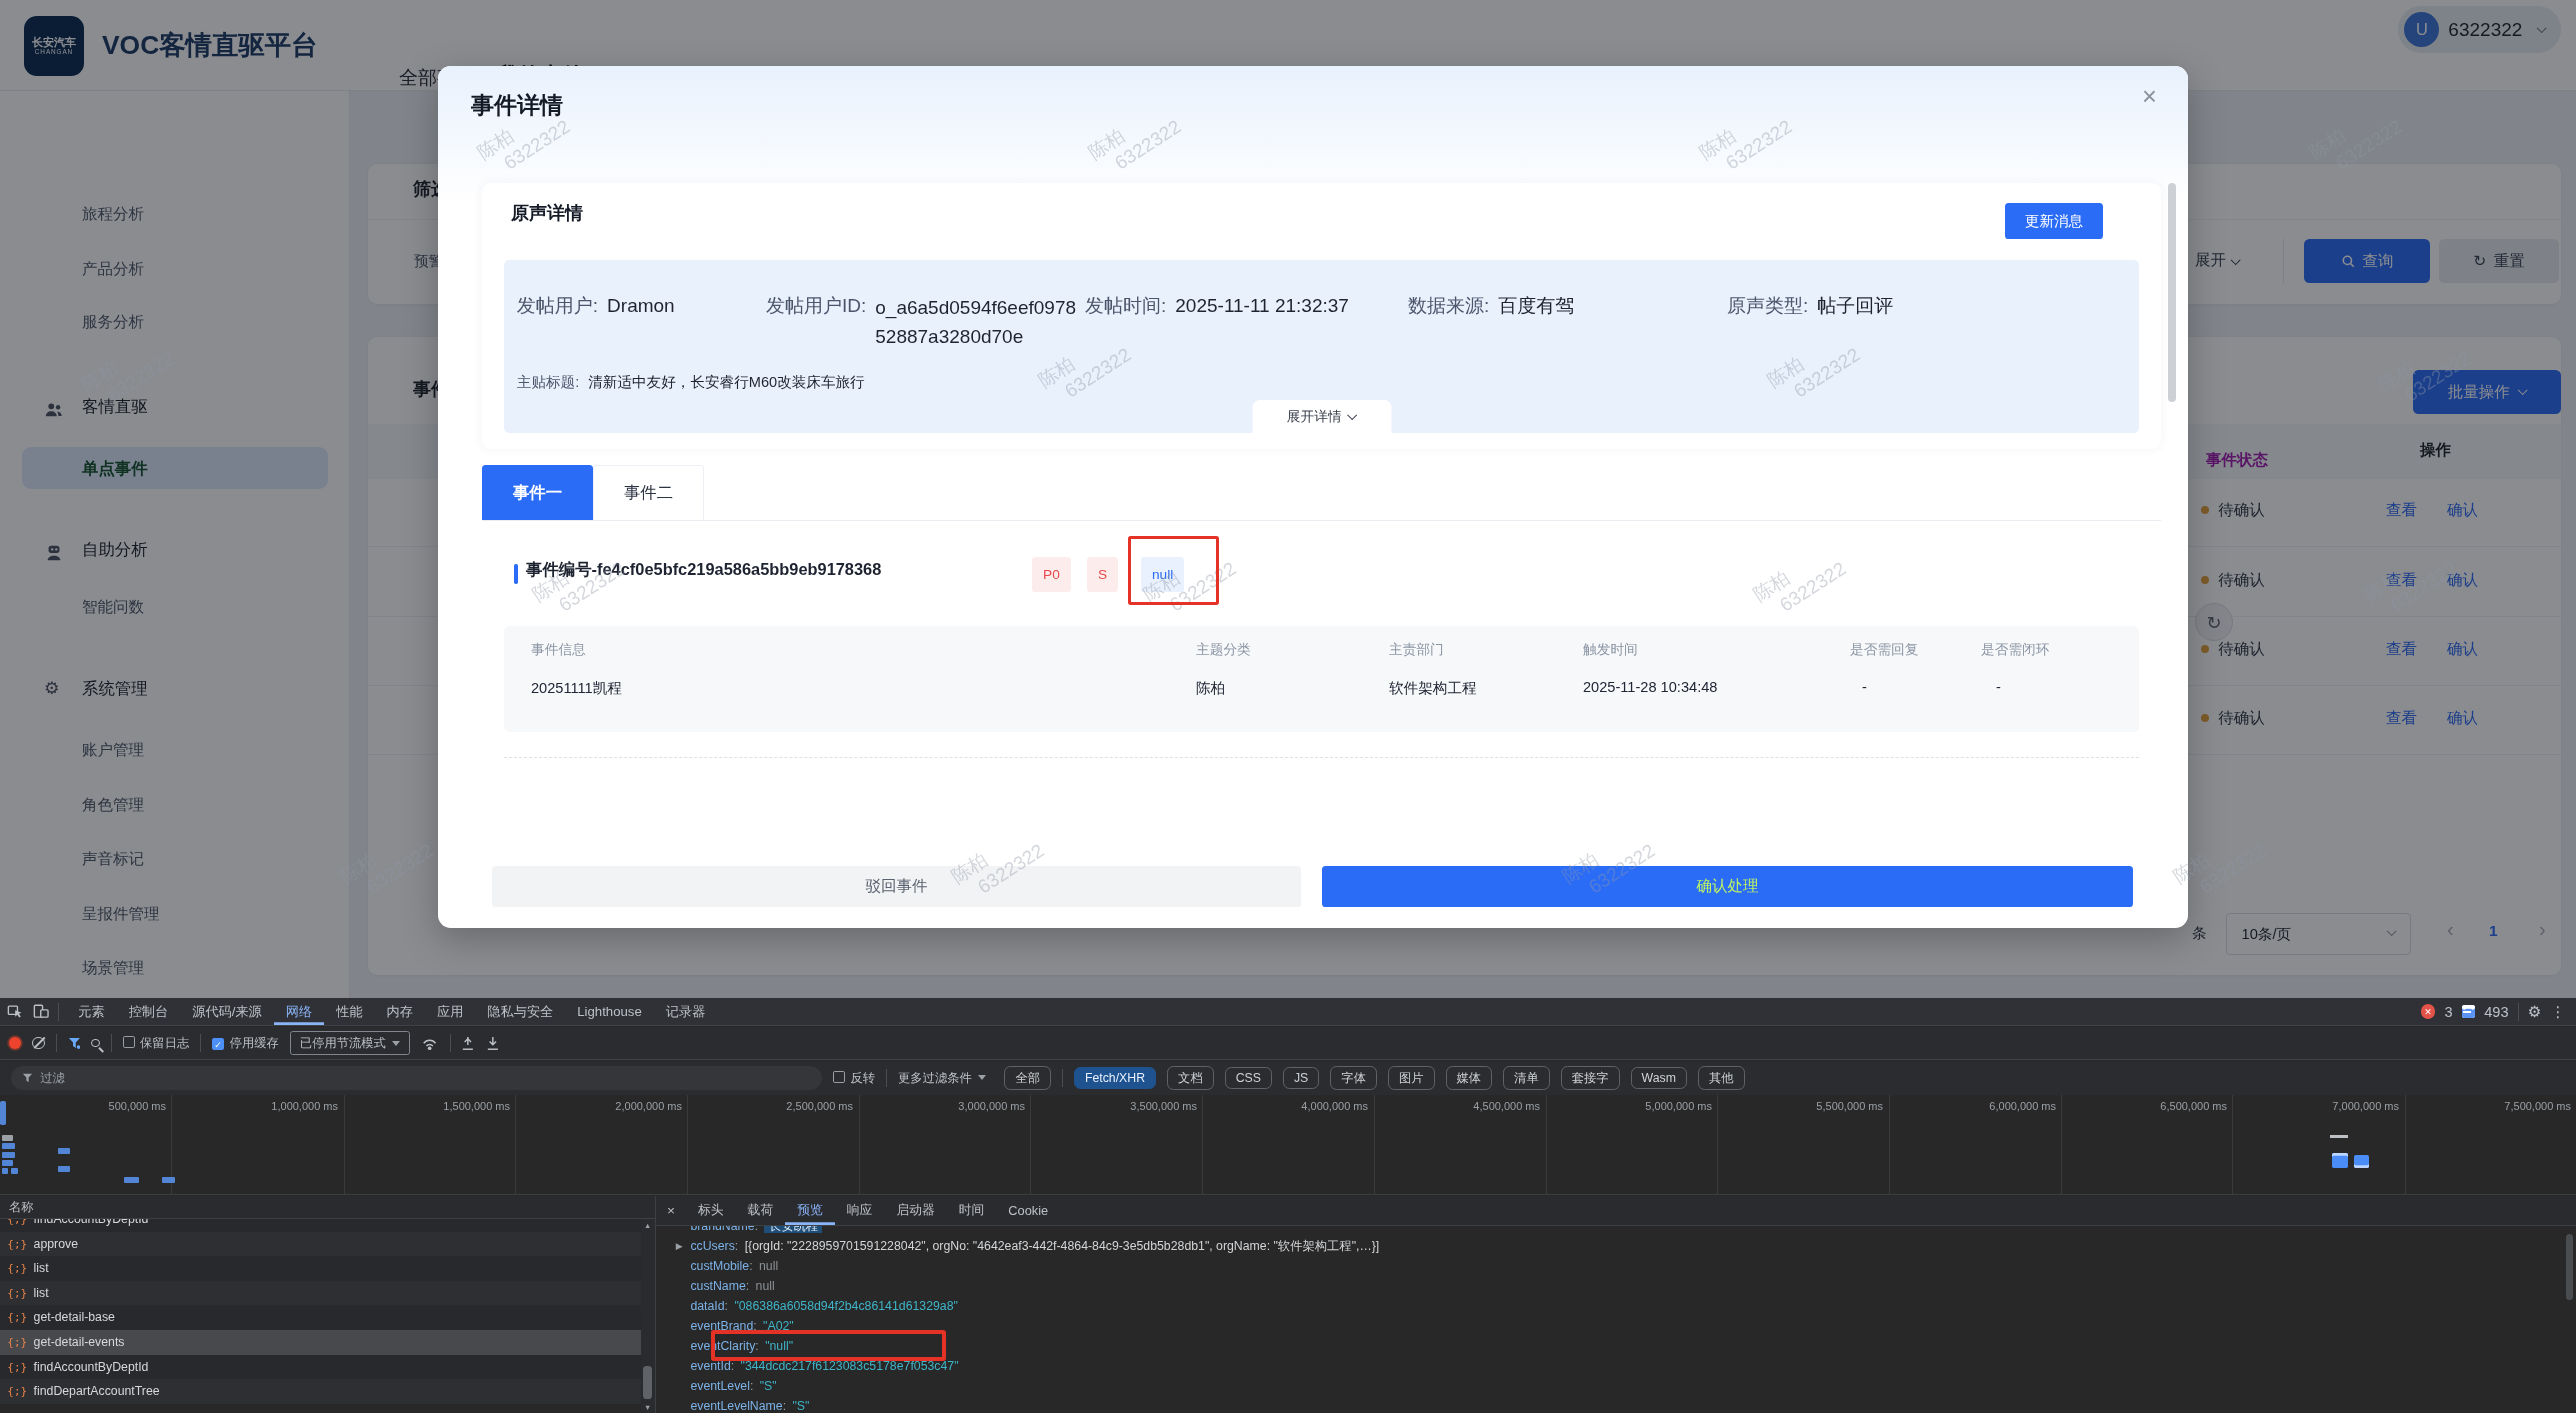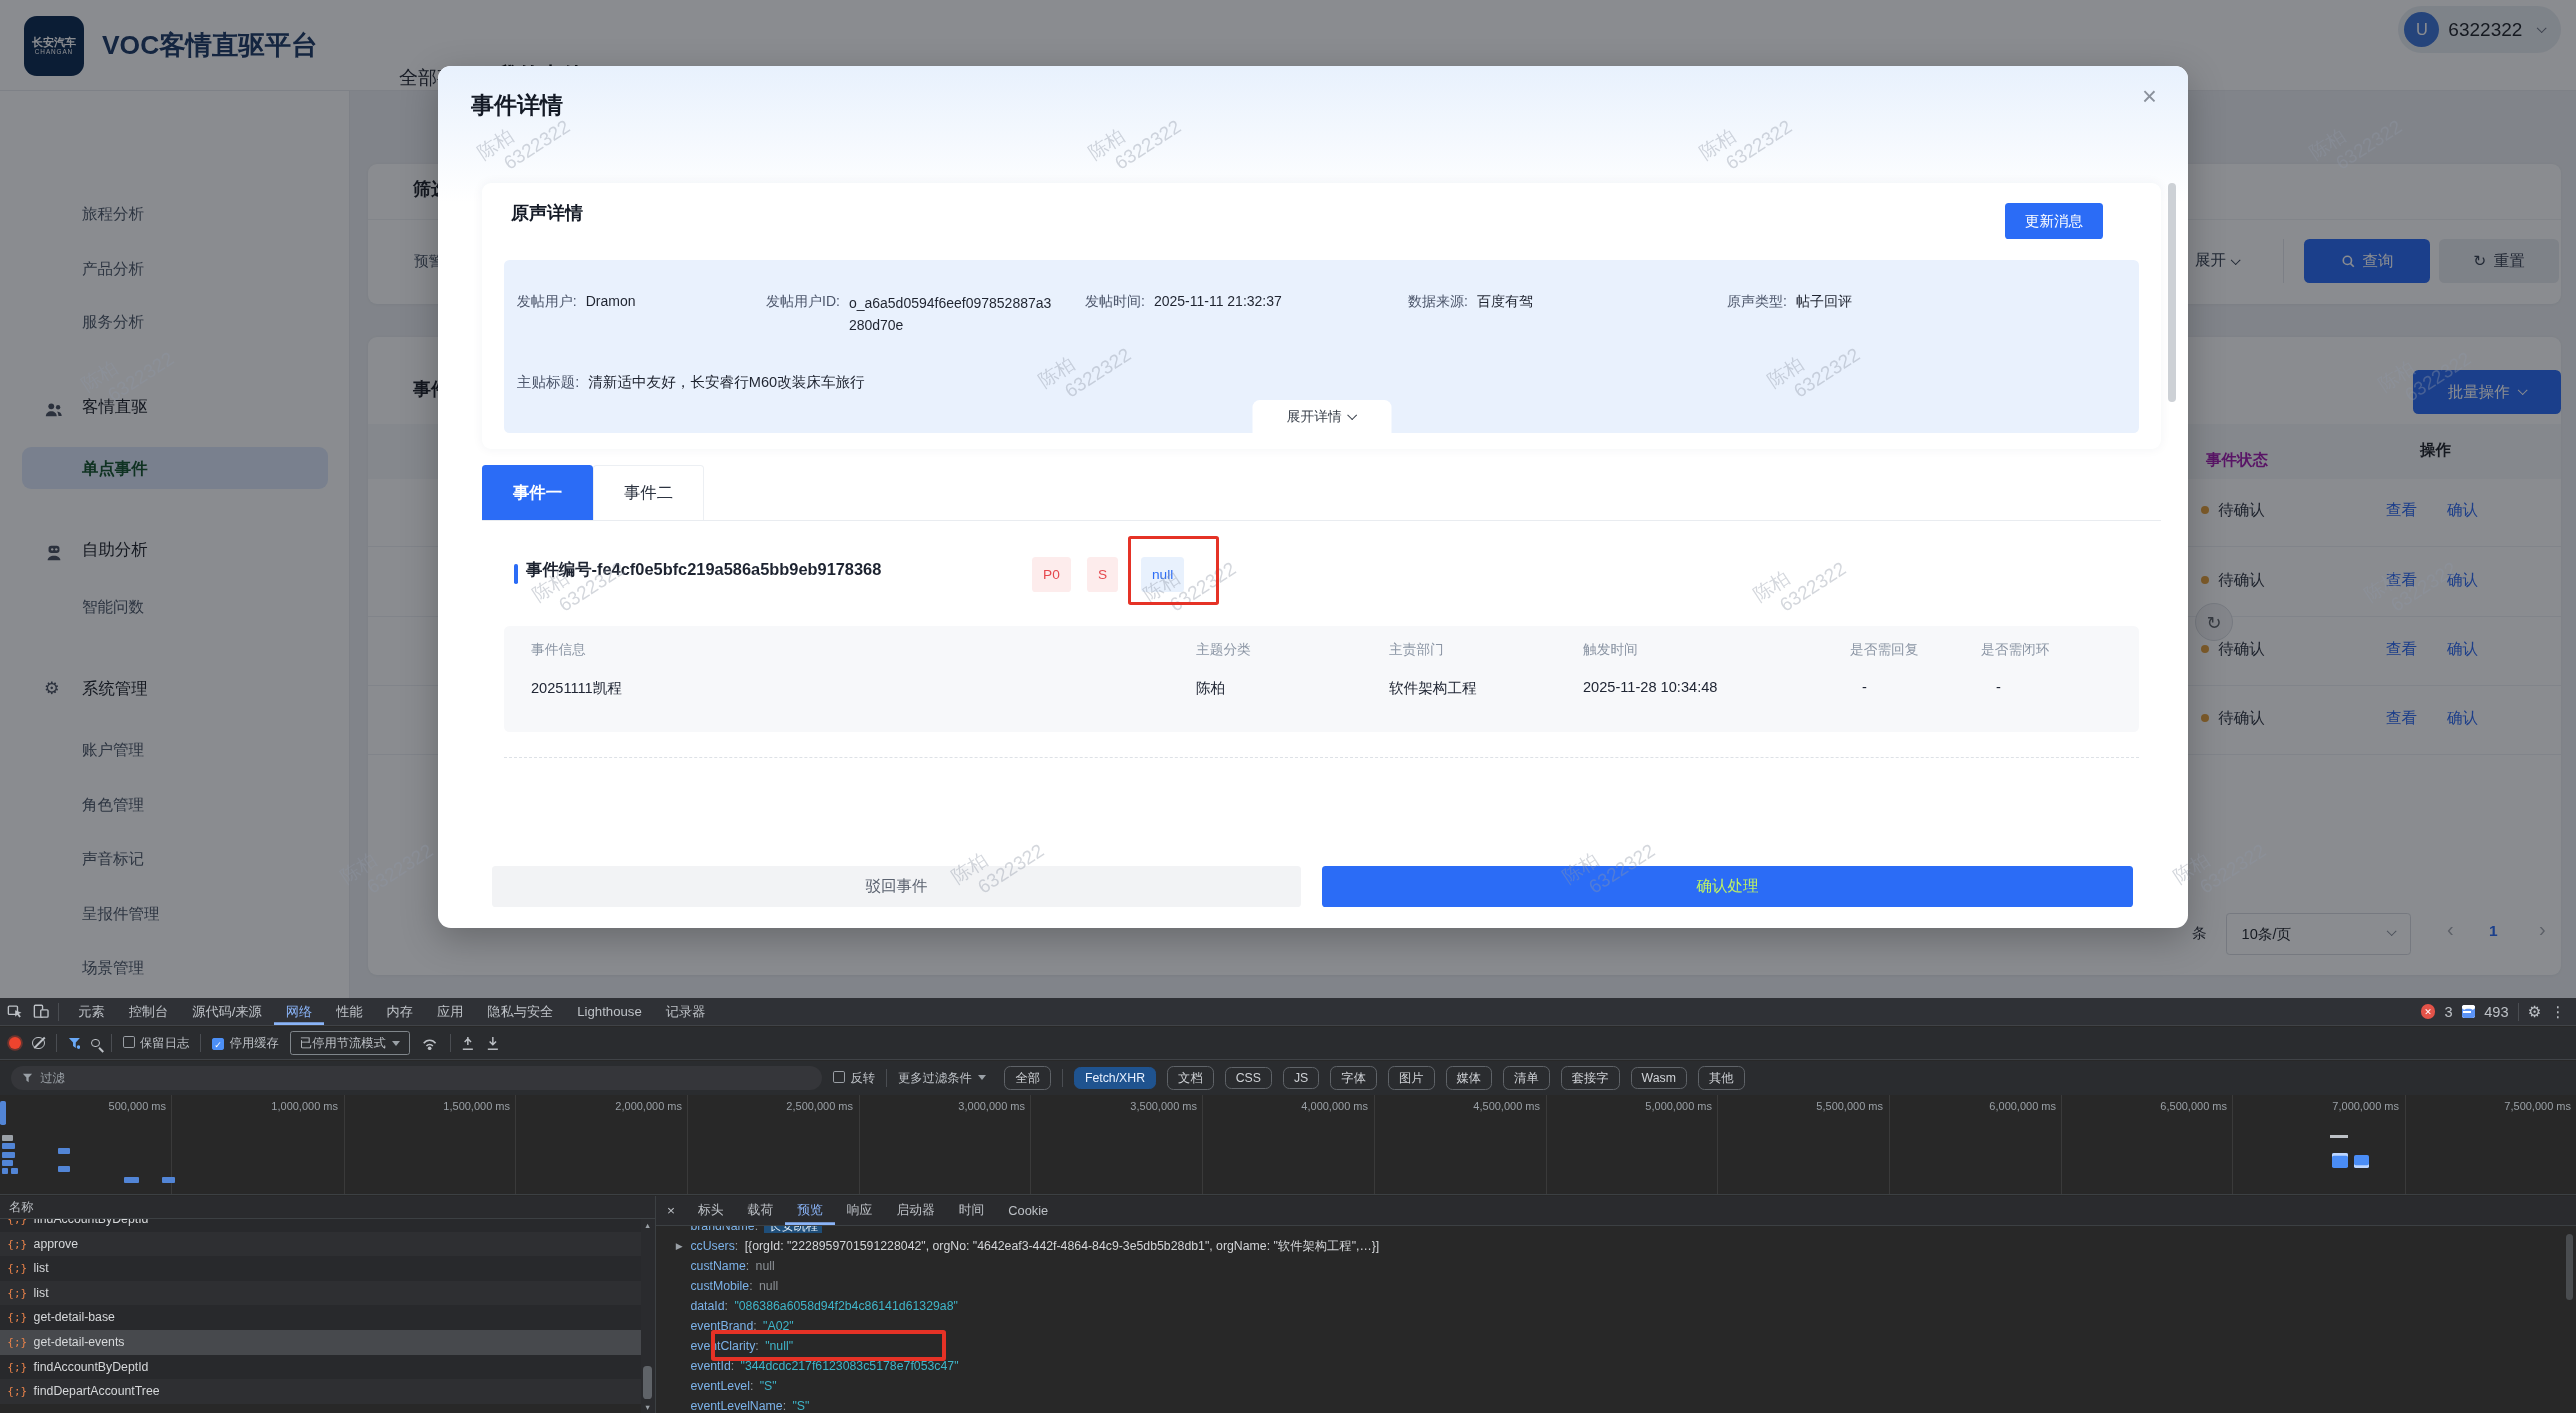--- a/index.html
+++ b/index.html
@@ -62,21 +62,21 @@
 
   
   .modal{position:absolute;left:438px;top:66px;width:1750px;height:862px;background:#fff;border-radius:12.8px;z-index:50;box-shadow:0 11px 36px rgba(0,0,0,.25);overflow:hidden;}
   .modal:before{content:"";position:absolute;left:0;top:0;width:100%;height:137px;background:linear-gradient(180deg,#e8f1fd 0%,#ffffff 100%);}
   .m-title{position:absolute;left:33px;top:24px;font-size:23px;font-weight:bold;color:#141a26;}
   .m-close{position:absolute;right:31px;top:18px;font-size:25.5px;color:#8a919c;line-height:1;}
   .voice-card{position:absolute;left:44px;top:117px;width:1679px;height:266px;background:#fff;border-radius:9px;box-shadow:0 0 11px rgba(30,50,90,.06);}
   .v-head{position:absolute;left:29px;top:18px;font-size:18px;font-weight:bold;color:#141a26;}
   .btn-update{position:absolute;left:1523px;top:20px;width:98px;height:36px;background:#2b6cf6;border-radius:3.6px;color:#fff;font-size:14.6px;display:flex;align-items:center;justify-content:center;}
   .v-panel{position:absolute;left:22px;top:77px;width:1635px;height:173px;background:#e9f1fd;border-radius:5.5px;}
-  .vf{position:absolute;top:33px;font-size:14px;color:#1f2430;}
+  .vf{position:absolute;top:33px;font-size:19px;color:#1f2430;}
   .vf .lb{color:#4c566b;}
   .vf .lb:after{content:":";margin-right:9px;}
   .vf-idval{display:inline-block;width:204px;word-break:break-all;vertical-align:top;line-height:1.55;}
   .v-topic{position:absolute;left:12.8px;top:113px;font-size:14.6px;color:#1f2430;}
   .v-topic .lb{color:#4c566b;}
   .v-topic .lb:after{content:":";margin-right:9px;}
   .v-expand{position:absolute;left:50%;transform:translateX(-50%);bottom:0;width:139px;height:33px;background:#fff;border-radius:7.3px 7.3px 0 0;font-size:13.7px;color:#343b46;display:flex;align-items:center;justify-content:center;}
   .m-scroll{position:absolute;right:12px;top:117px;width:8.2px;height:219px;border-radius:4.6px;background:#cdd1d6;}
 
   .m-tab{position:absolute;top:399px;width:111px;height:55px;display:flex;align-items:center;justify-content:center;font-size:16.4px;}
@@ -598,22 +598,22 @@
           <span class="pt">载荷</span>
           <span class="pt active">预览</span>
           <span class="pt">响应</span>
           <span class="pt">启动器</span>
           <span class="pt">时间</span>
           <span class="pt">Cookie</span>
         </div>
         <div class="json">
           <div class="jline"><span class="jkey">brandName</span><span class="jv-s jv-sel">"长安凯程"</span></div>
           <div class="jline"><span class="jtri">▶</span><span class="jkey">ccUsers</span><span class="jv-p">[{orgId: "2228959701591228042", orgNo: "4642eaf3-442f-4864-84c9-3e5db5b28db1", orgName: "软件架构工程",…}]</span></div>
+          <div class="jline"><span class="jkey">custMobile</span><span class="jv-n">null</span></div>
           <div class="jline"><span class="jkey">custName</span><span class="jv-n">null</span></div>
-          <div class="jline"><span class="jkey">custMobile</span><span class="jv-n">null</span></div>
           <div class="jline"><span class="jkey">dataId</span><span class="jv-s">"086386a6058d94f2b4c86141d61329a8"</span></div>
           <div class="jline"><span class="jkey">eventBrand</span><span class="jv-s">"A02"</span></div>
           <div class="jline"><span class="jkey">eventClarity</span><span class="jv-s">"null"</span></div>
           <div class="jline"><span class="jkey">eventId</span><span class="jv-s">"344dcdc217f6123083c5178e7f053c47"</span></div>
           <div class="jline"><span class="jkey">eventLevel</span><span class="jv-s">"S"</span></div>
           <div class="jline"><span class="jkey">eventLevelName</span><span class="jv-s">"S"</span></div>
         </div>
         <div class="prev-thumb"></div>
       </div>
     </div>

